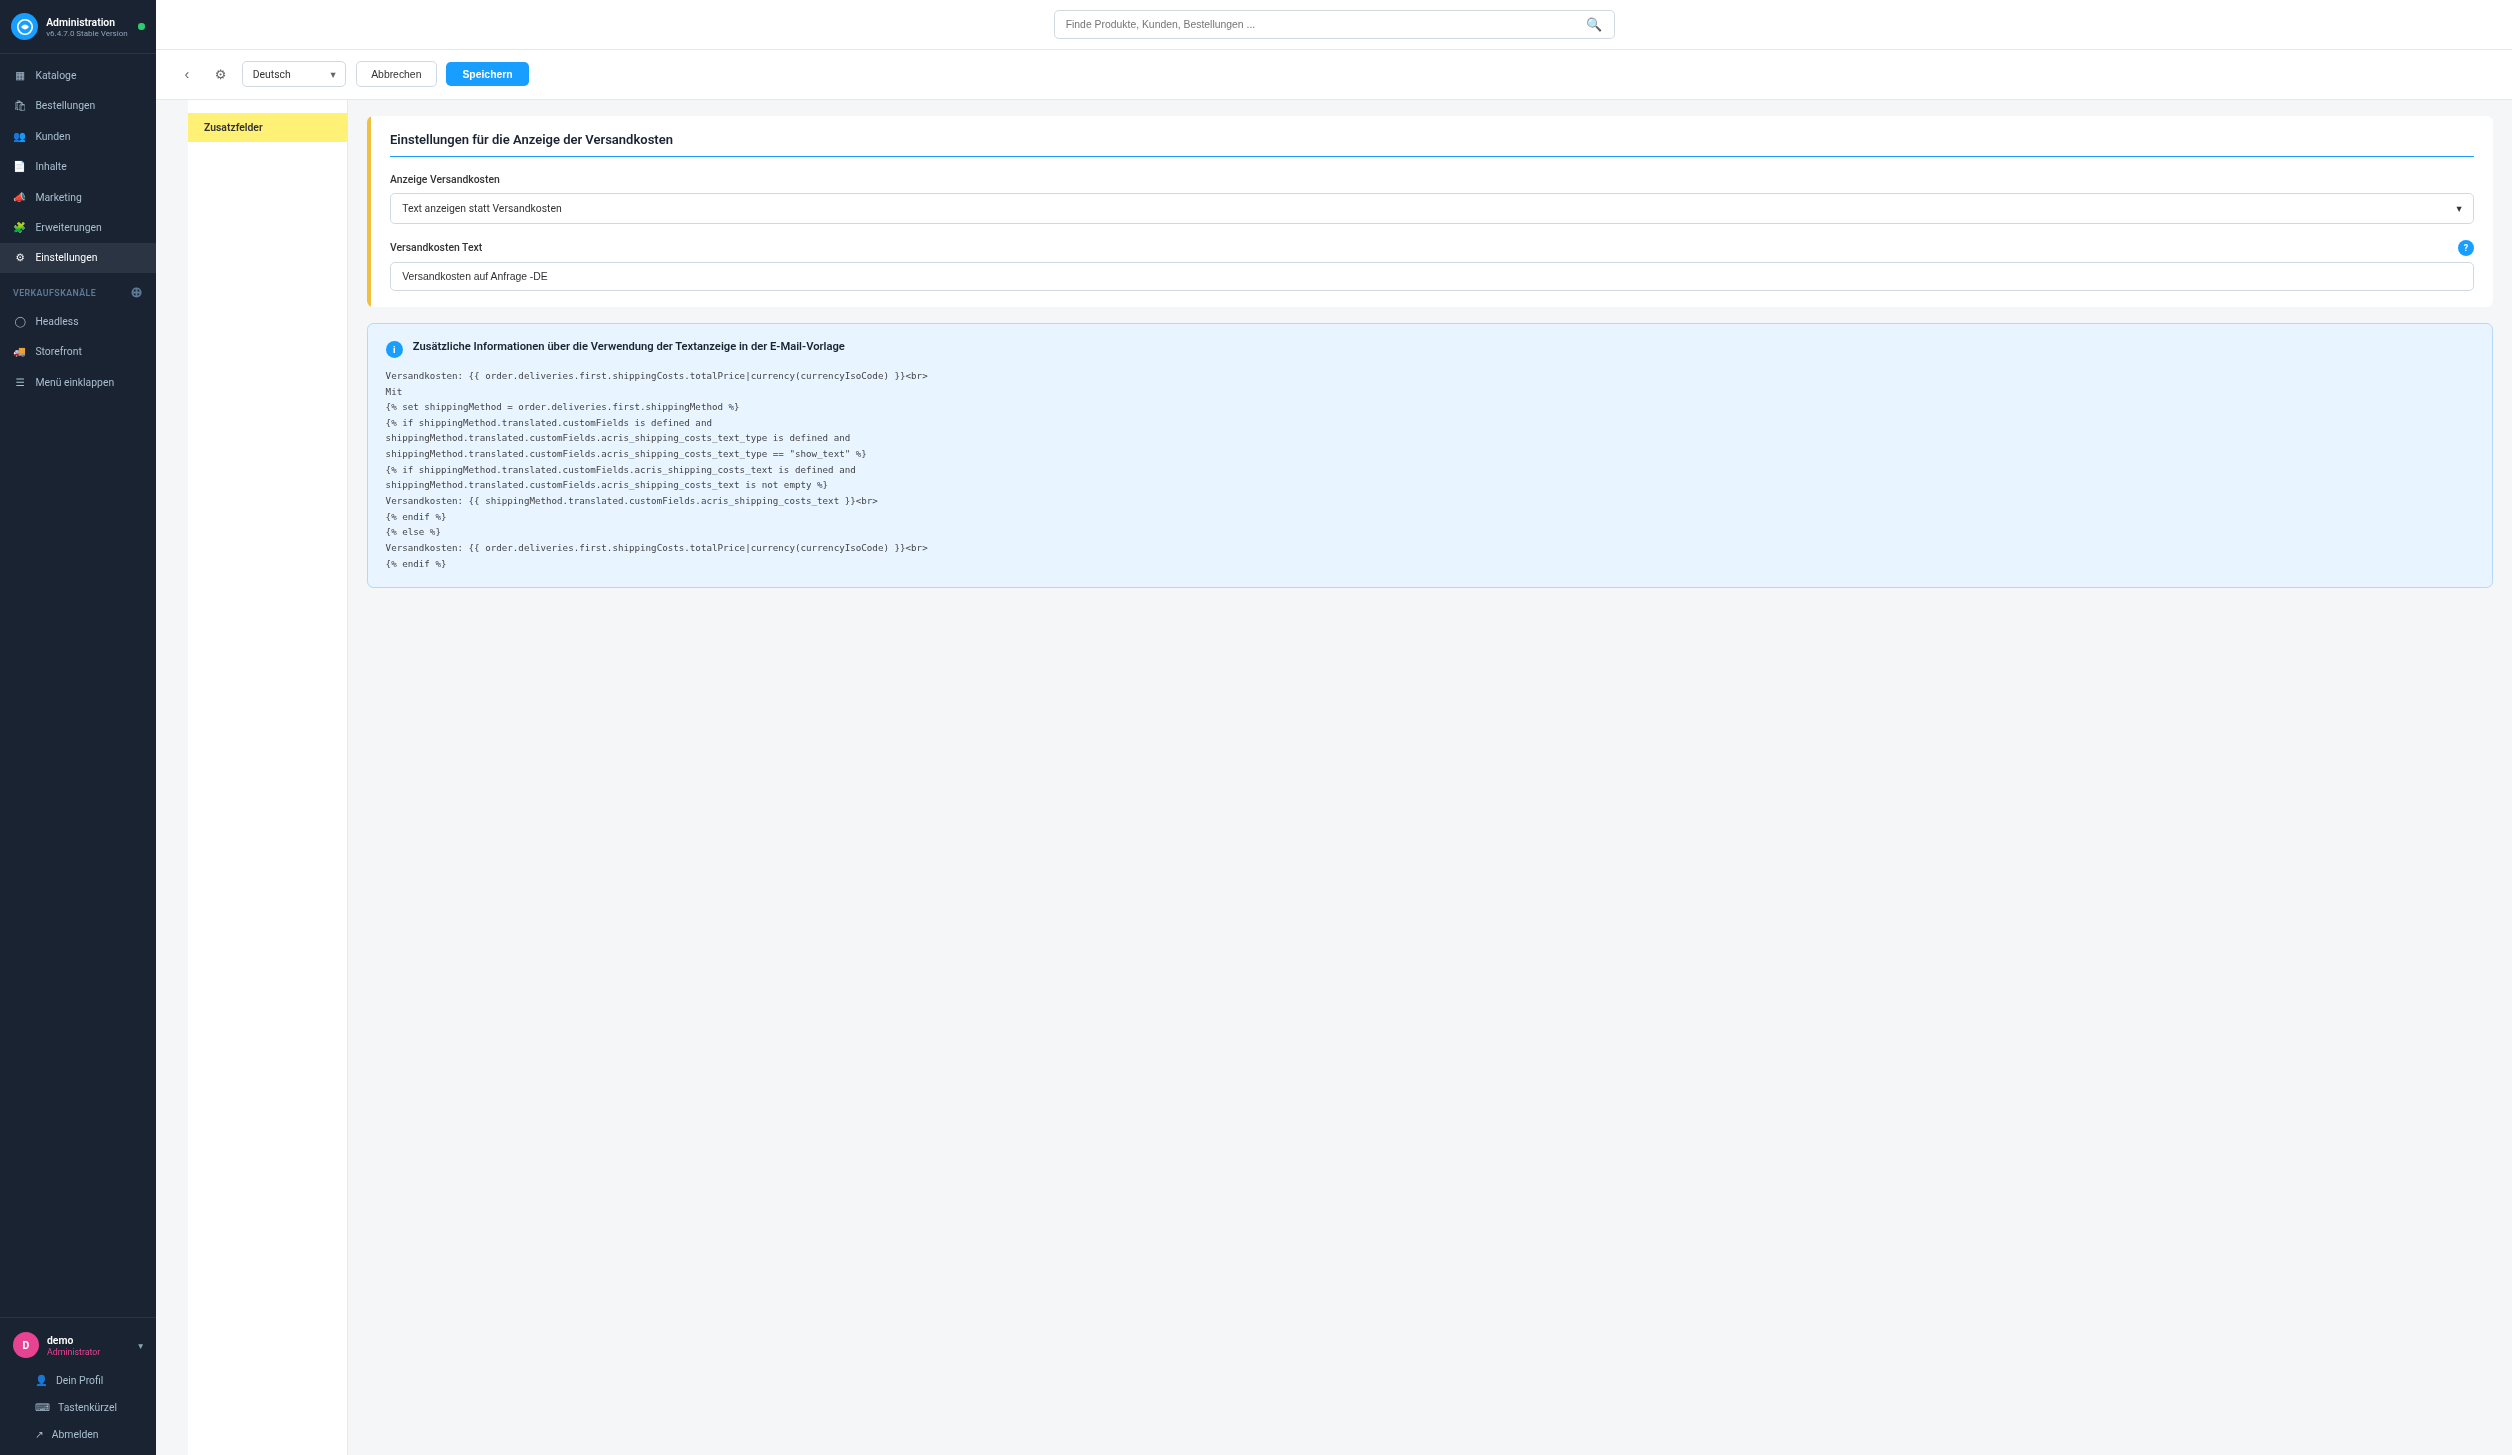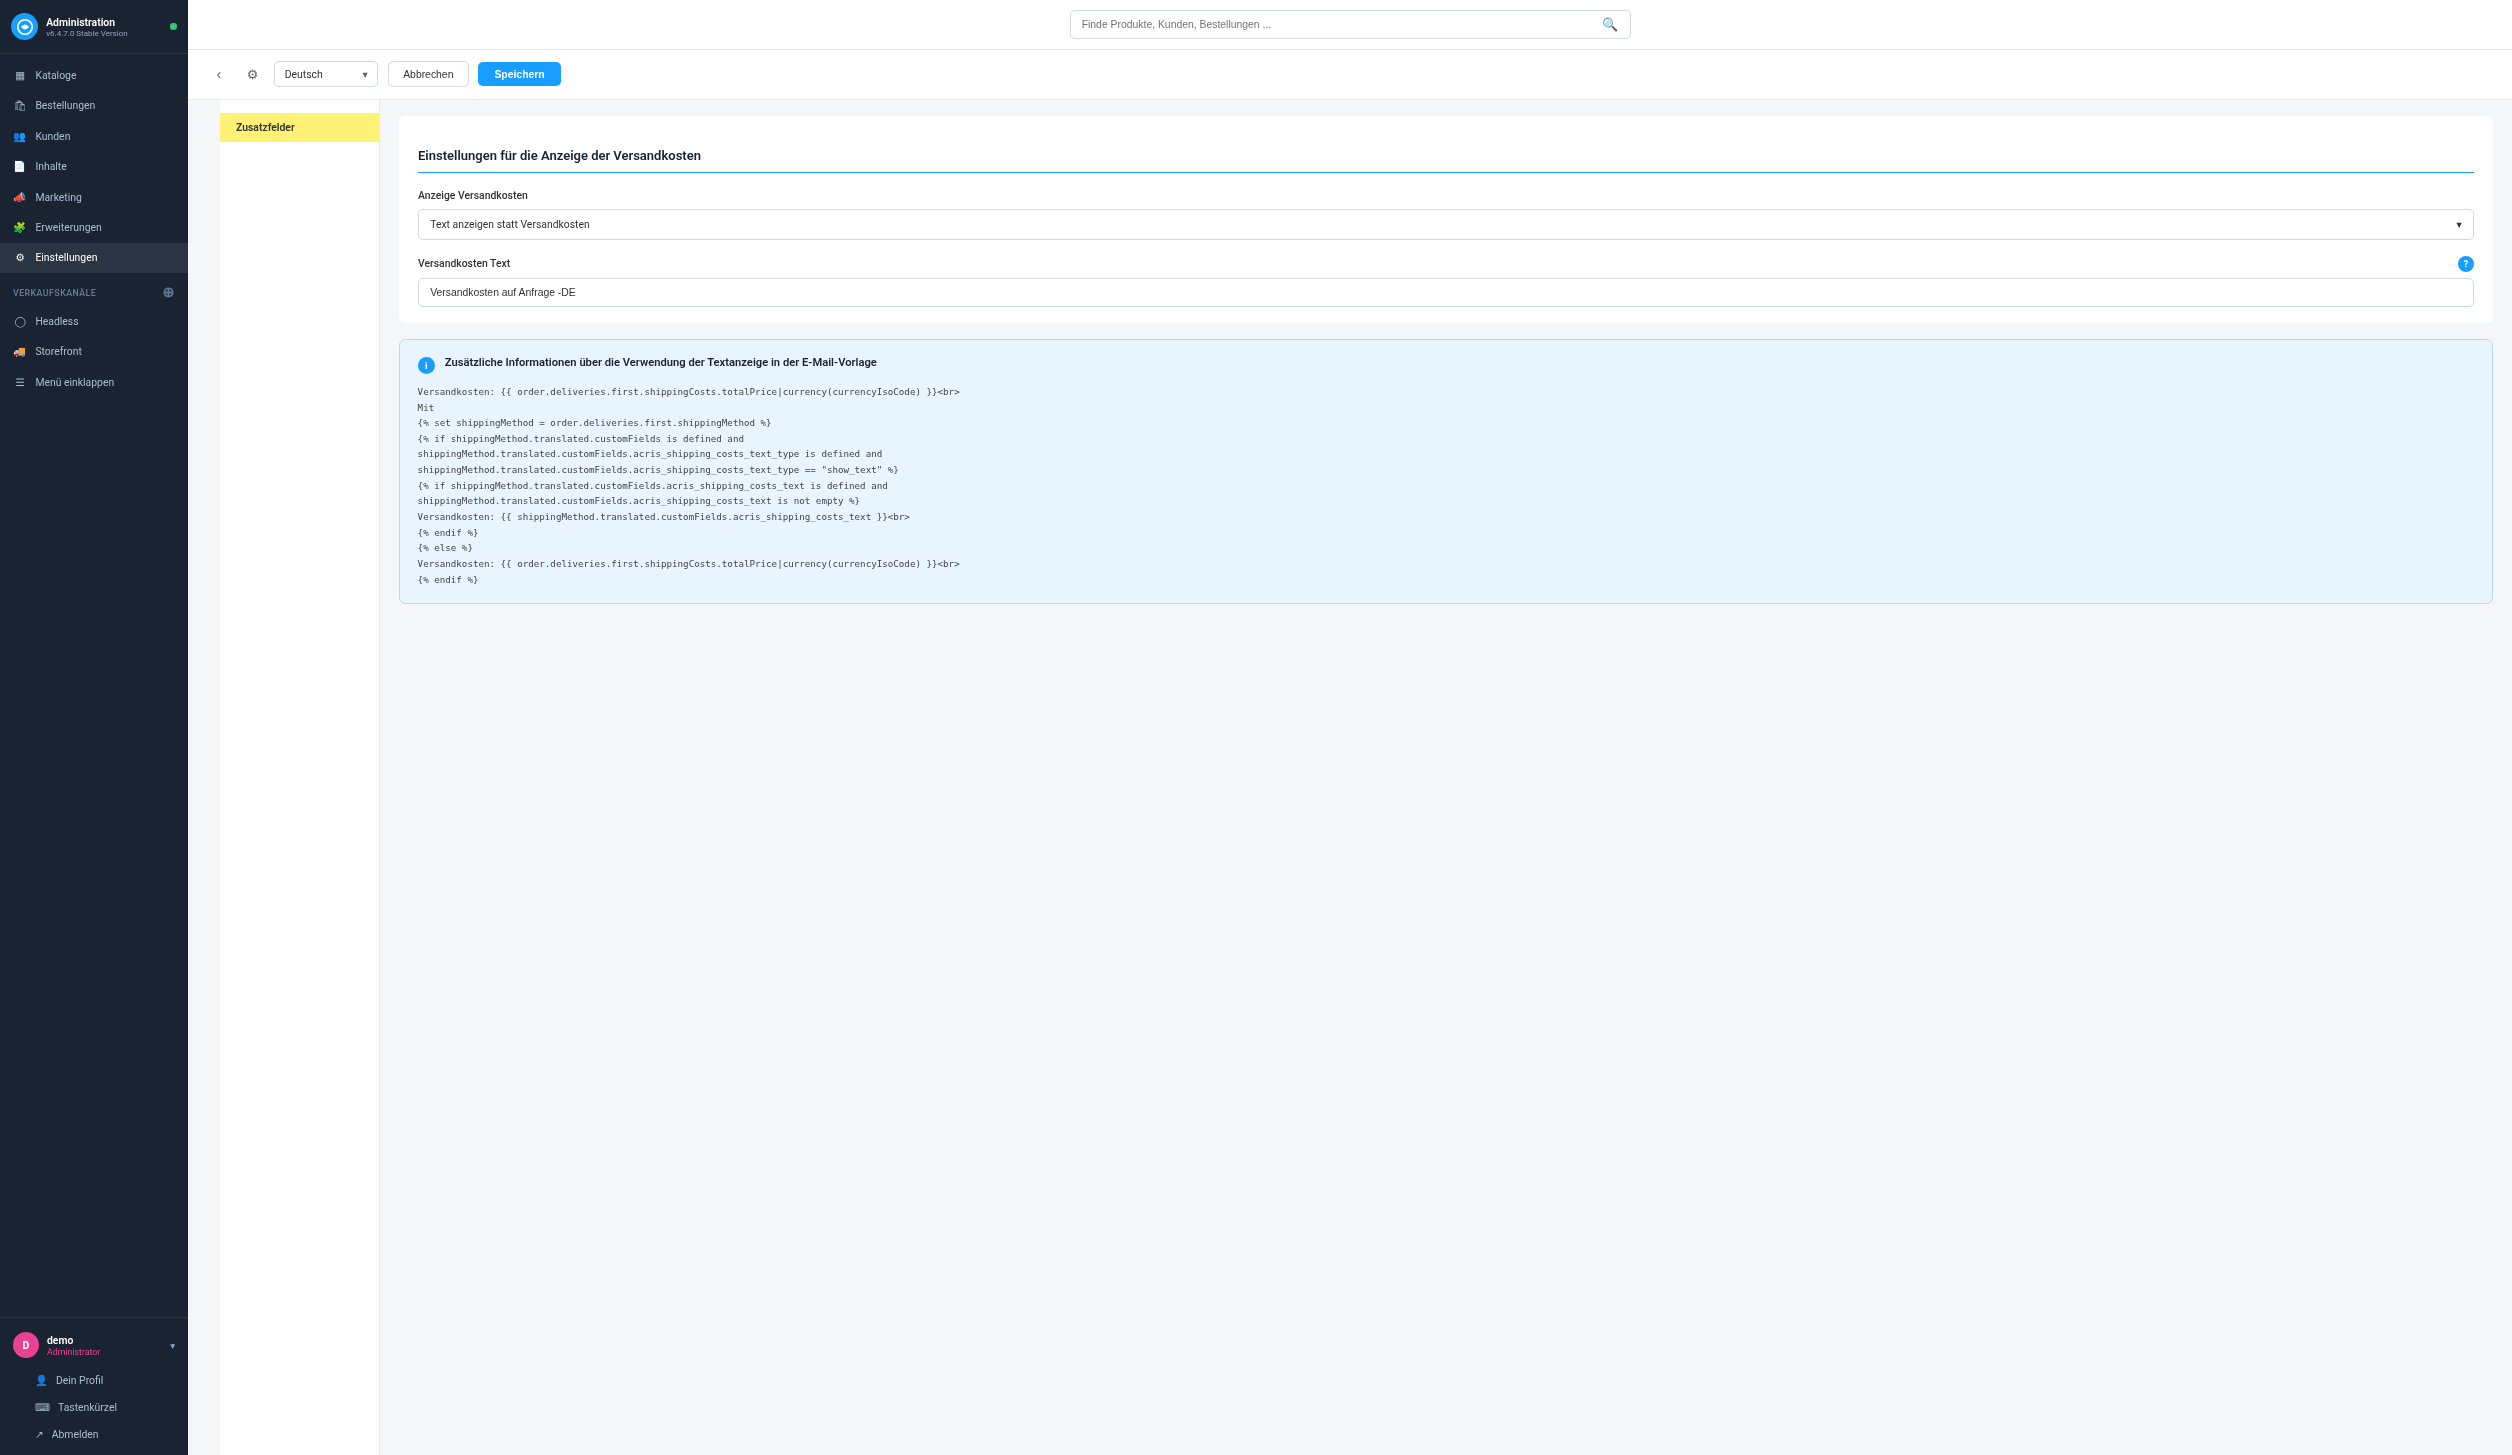--- a/index.html
+++ b/index.html
@@ -1,20 +1,20 @@
 <!DOCTYPE html>
 <html style="font-size:13px"><head>
   <meta charset="utf-8">
   <style>
     * { box-sizing: border-box; margin: 0; padding: 0; }
     body { font-family: -apple-system, BlinkMacSystemFont, 'Segoe UI', Roboto, sans-serif; display: flex; height: 100vh; overflow: hidden; background: #f5f6f8; }
 
     
     .sidebar {
-      width: 188px;
+      width: 156px;
       background: #1a2332;
       color: #fff;
       display: flex;
       flex-direction: column;
       flex-shrink: 0;
       height: 100vh;
       overflow-y: auto;
     }
     .sidebar-header {
       display: flex;
@@ -199,22 +199,21 @@
 
     .section-block {
       background: #fff;
       border-radius: 6.4px;
       margin-top: 16px;
       overflow: hidden;
     }
 
     .section-indicator {
       display: flex;
-      gap: 16px;
-      flex-direction: column;
+      gap: 0;
     }
     .yellow-bar {
       width: 4px;
       background: #f0c040;
       flex-shrink: 0;
     }
     .section-inner {
       flex: 1;
       padding: 16px 19px;
     }

